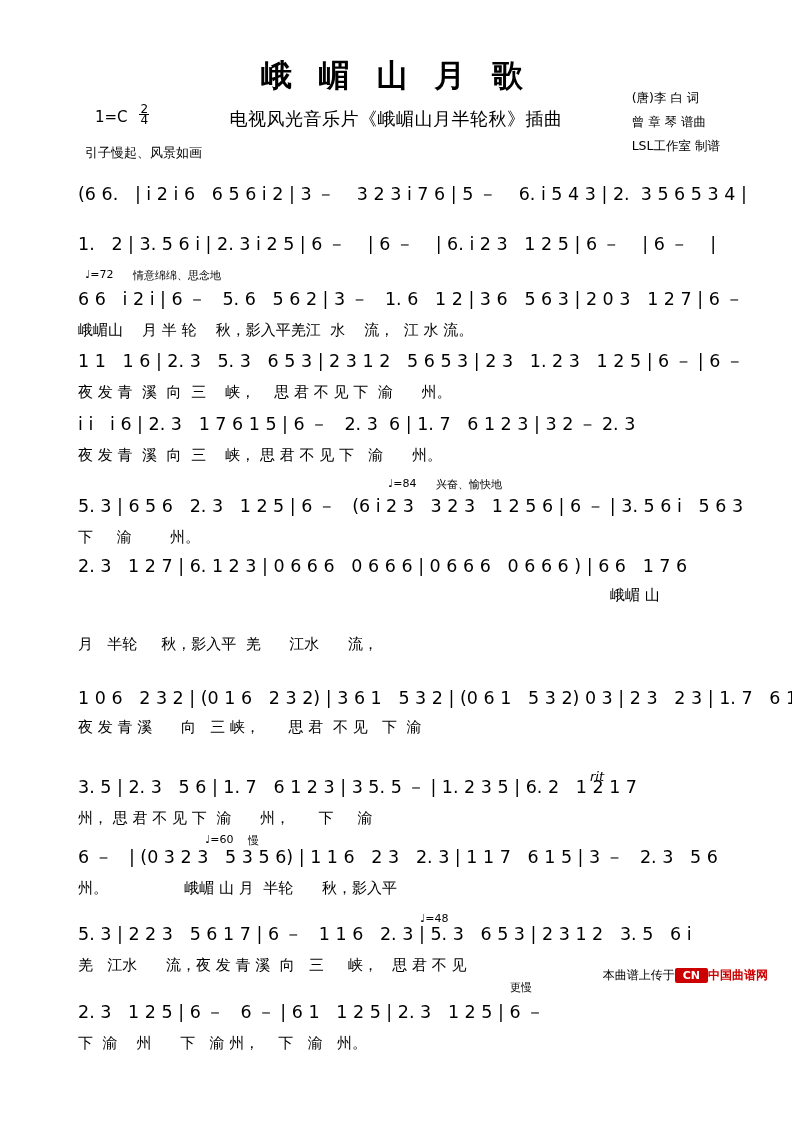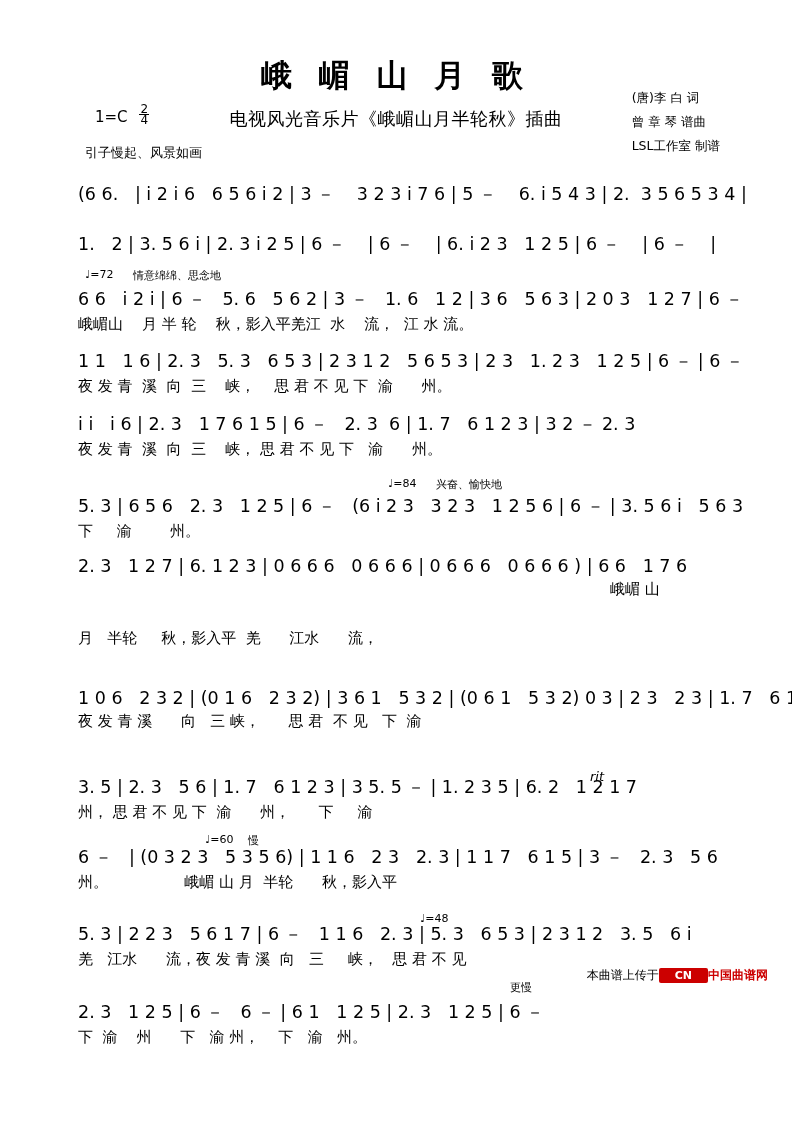--- a/index.html
+++ b/index.html
@@ -54,40 +54,40 @@
     font-family:"DejaVu Sans", sans-serif;
     font-size:17.5px;letter-spacing:0px;
     white-space:pre;
     padding-left:78px;
   }
   .lyr{
     font-family:"DejaVu Sans", sans-serif;
     font-size:15px;
     white-space:pre;
     padding-left:78px;
-    margin-top:4px;
+    margin-top:10px;
   }
   .mark{
     position:absolute;
     font-family:"DejaVu Sans", sans-serif;
     font-size:11px;
     text-align:center;
   }
   .mark.it{font-style:italic;font-size:13px;}
 
   
   .footer{
     position:absolute;bottom:20px;right:24px;
     font-family:"DejaVu Sans", sans-serif;
     font-size:12px;
     display:flex;align-items:center;
   }
   .footer .cn{
     display:inline-block;background:#cc0000;color:#fff;
-    font-size:11px;padding:1px 16px;border-radius:2px;
+    font-size:11px;padding:1px 8px;border-radius:2px;
     font-weight:bold;
   }
   .footer .site{color:#cc0000;font-weight:bold;}
 </style>
 </head>
 <body>
 
 <div class="page">
 
   <div class="title">峨 嵋 山 月 歌</div>

